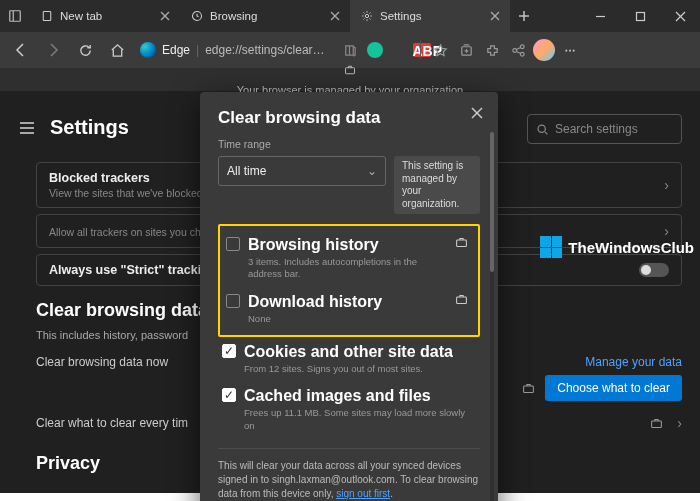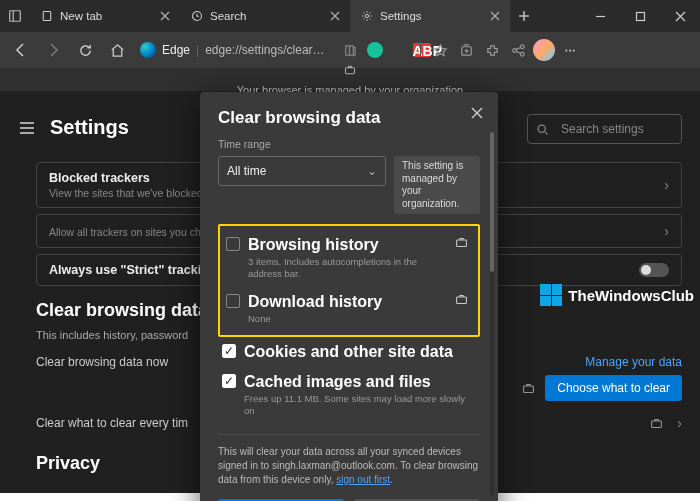--- a/index.html
+++ b/index.html
@@ -33,21 +33,21 @@
   .ext .fav{color:#999;}
   .avatar { width:22px; height:22px; border-radius:50%; background: linear-gradient(135deg,#f9c,#fa6,#6cf); }
   .ext .menu{color:#ccc;font-weight:bold;}
   
   .banner { height:24px; background:#2f2f2f; display:flex; align-items:center; justify-content:center; gap:8px; color:#bbb; font-size:11px; border-bottom:1px solid #222;flex-direction:column;}
   
   .page { position:relative; height: calc(501px - 32px - 36px - 24px - 6px); display:flex; }
   .settings-header { position:absolute; left:18px; top:24px; display:flex; align-items:center; gap:14px; }
   .hamburger { color:#ccc; }
   .settings-title { font-size:20px; font-weight:600; color:#fff;}
-  .searchwrap { position:absolute; right:18px; top:22px; width:155px; height:30px; border:1px solid #555; border-radius:4px; display:flex; align-items:center; gap:12px; padding:0 8px; color:#888;}
+  .searchwrap { position:absolute; right:18px; top:22px; width:155px; height:30px; border:1px solid #555; border-radius:4px; display:flex; align-items:center; gap:6px; padding:0 8px; color:#888;}
   .content { position:absolute; left:36px; top:70px; right:18px; bottom:0; color:#ccc;}
   .card { border:1px solid #444; border-radius:4px; padding:10px 12px; margin-bottom:6px; display:flex; align-items:center; justify-content:space-between;}
   .card.small { padding:8px 12px;}
   .card .ctitle{ font-size:12.5px; color:#eee; font-weight:600;}
   .card .cdesc{ font-size:10.5px; color:#888; margin-top:2px;}
   .chev { color:#888; font-size:14px;}
   .toggle { width:30px; height:14px; background:#555; border-radius:8px; position:relative;}
   .toggle::after{ content:""; position:absolute; left:2px; top:2px; width:10px;height:10px; background:#ddd; border-radius:50%;}
   .section-title { font-size:18px; color:#fff; font-weight:600; margin-top:14px;}
   .section-desc { font-size:11px; color:#aaa; margin-top:8px;}
@@ -73,21 +73,21 @@
   .chkrow .brief { color:#ccc; font-size:12px;}
   .disclaimer { font-size:10px; color:#bbb; line-height:1.4; margin-top:10px; border-top:1px solid #4d4d4d; padding-top:10px;}
   .disclaimer .link{ text-decoration: underline;}
   .modal-actions { display:flex; gap:10px; margin-top:12px;}
   .modal-actions .mbtn { flex:1; height:30px; display:flex; align-items:center; justify-content:center; font-size:12px; border-radius:3px;}
   .mbtn.primary{ background:#0078d4; color:#fff;}
   .mbtn.secondary{ background:#505050; color:#eee;}
   .scrolltrack { position:absolute; right:4px; top:40px; bottom:46px; width:4px; background:#2f2f2f; border-radius:2px;}
   .scrollthumb { position:absolute; right:4px; top:40px; width:4px; height:140px; background:#666; border-radius:2px;}
   
-  .watermark { position:absolute; right:6px; top:236px; display:flex; align-items:center; gap:6px; z-index:100;margin-top:48px;}
+  .watermark { position:absolute; right:6px; top:236px; display:flex; align-items:center; gap:6px; z-index:100;}
   .wm-flag { width:22px; height:22px; display:grid; grid-template-columns:1fr 1fr; grid-template-rows:1fr 1fr; gap:1px;}
   .wm-flag div:nth-child(1){background:#0ea5e9;}
   .wm-flag div:nth-child(2){background:#0ea5e9;}
   .wm-flag div:nth-child(3){background:#0ea5e9;}
   .wm-flag div:nth-child(4){background:#0ea5e9;}
   .wm-text { font-size:15px; font-weight:600; color:#fff;}
   .bottom-gradient{position:absolute; left:0; right:0; bottom:0; height:8px; background:#fff;}
   svg { display:block; }
 </style>
 </head>
@@ -116,21 +116,21 @@
           </svg>
       </span>
     </div>
     <div class="tab" style="width:170px;">
       <span class="ticon">
         <svg width="12" height="12" viewBox="0 0 16 16" fill="none" stroke="currentColor" stroke-width="1.4">
             <circle cx="8" cy="8" r="6"></circle>
             <path d="M8 5v3l2 1"></path>
           </svg>
       </span>
-      <span class="tlabel">Search</span>
+      <span class="tlabel">Browsing</span>
       <span style="flex:1"></span>
       <span class="tclose">
         <svg width="10" height="10" viewBox="0 0 10 10" stroke="currentColor" stroke-width="1.3">
             <line x1="1" y1="1" x2="9" y2="9"></line>
             <line x1="9" y1="1" x2="1" y2="9"></line>
           </svg>
       </span>
     </div>
     <div class="tab active" style="width:160px;">
       <span class="ticon">
@@ -383,20 +383,21 @@
             <path d="M6 5V3h4v2"></path>
           </svg>
         </span>
     </div>
   </div>
 
   <div class="chkrow">
     <span class="chkbox checked">✓</span>
     <div class="texts">
       <div class="ctitle2">Cookies and other site data</div>
+      <div class="cdesc2">From 12 sites. Signs you out of most sites.</div>
     </div>
   </div>
   <div class="chkrow">
     <span class="chkbox checked">✓</span>
     <div class="texts">
       <div class="ctitle2">Cached images and files</div>
       <div class="cdesc2">Frees up 11.1 MB. Some sites may load more slowly on</div>
     </div>
   </div>
 

